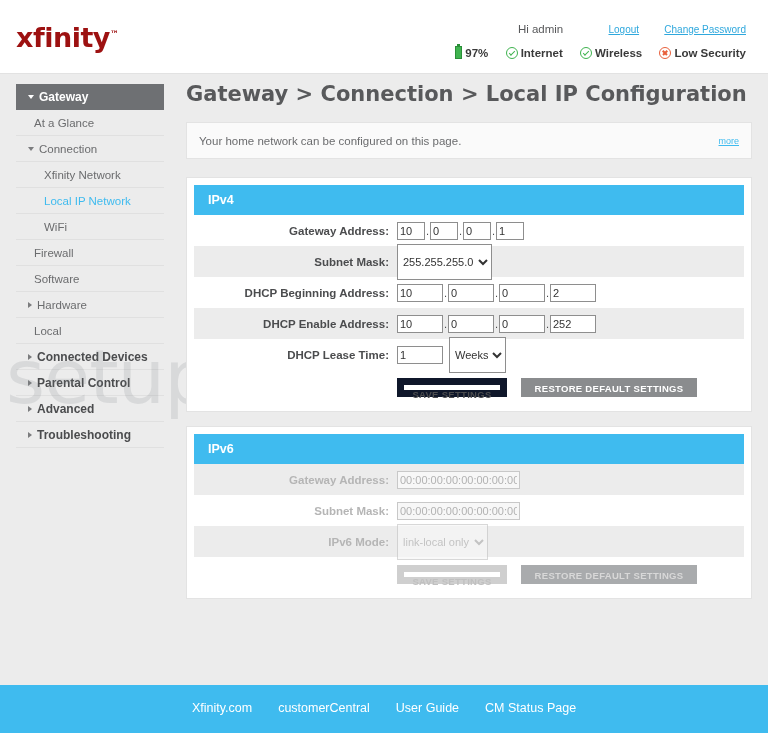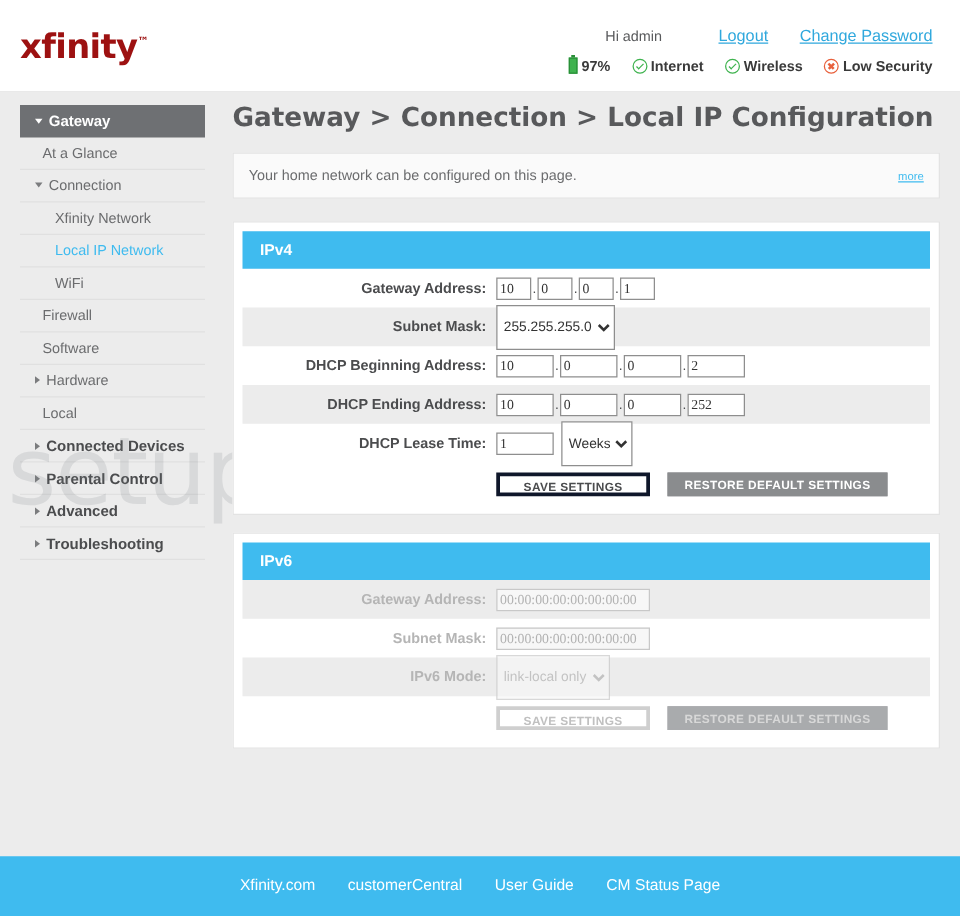--- a/index.html
+++ b/index.html
@@ -24,21 +24,21 @@
     position:absolute; left:16px; top:22px;
     font-family:"DejaVu Sans", sans-serif;
     font-size:27px; font-weight:700;
     color:#9d1111; letter-spacing:-0.5px;
   }
   #logo .tm { font-size:9px; vertical-align:super; }
   #header-right { position:absolute; right:22px; top:20px; text-align:right; }
   .hdr-row1 { height:18px; line-height:18px; font-size:11.5px; }
   .hdr-row1 .greet { color:#58595b; margin-right:20px;margin-left:28px; }
   .hdr-row1 a {
-    color:#2fa8dd; text-decoration:underline; margin-left:22px; font-size:13px;
+    color:#2fa8dd; text-decoration:underline; margin-left:22px; font-size:10px;
   }
   .hdr-row2 { margin-top:6px; height:18px; line-height:18px; white-space:nowrap; }
   .hdr-row2 .stat { margin-left:14px; font-size:11.5px; font-weight:bold; color:#3a3a3a; }
   .battery {
     display:inline-block; width:7px; height:13px; background:#3fb34f;
     border:1px solid #2a8f38; position:relative; vertical-align:-2px; margin-right:3px;
   }
   .battery:before {
     content:""; position:absolute; top:-3px; left:1px; width:3px; height:2px; background:#2a8f38;
   }
@@ -118,21 +118,21 @@
     padding-left:8px; padding-right:8px;
   }
   .frow.alt { background:#ececec; }
   .flabel {
     width:195px; text-align:right; padding-right:8px;
     font-size:11.5px; font-weight:bold; color:#4b4c4e;
   }
   .flabel.dim { color:#b5b5b5; }
   input.tb {
     height:18px; border:1px solid #8e8e8e; background:#ffffff;
-    font-family:Liberation Serif, serif; font-size:11px;
+    font-family:Liberation Sans, sans-serif; font-size:11px;
     color:#333; padding:0 2px; outline:none;
   }
   input.w-oct-sm { width:28px; }
   input.w-oct-md { width:46px; }
   input.w-lease  { width:46px; }
   input.w-v6     { width:123px; }
   input.dim {
     color:#b2b2b2; border:1px solid #c8c8c8; background:#f7f7f7;
   }
   .dot { display:inline-block; width:5px; text-align:center; color:#4b4c4e; font-size:11px; }
@@ -147,21 +147,21 @@
   select.dim { color:#b2b2b2; border:1px solid #c8c8c8; background:#f7f7f7; }
 
   .btnrow { height:34px; display:flex; align-items:center; padding-left:8px; }
   .btnrow .spacer { width:195px; }
   .btn {
     height:19px; line-height:19px; text-align:center;
     font-size:9.5px; font-weight:bold; letter-spacing:0.3px;
     font-family:"Liberation Sans", sans-serif;
     cursor:pointer; padding:0;
   }
-  .btn-save { width:123px; background:#ffffff; border:3px solid #0f172a; color:#4b4c4e; }
+  .btn-save { width:110px; background:#ffffff; border:7px solid #0f172a; color:#4b4c4e; }
   .btn-restore { width:176px; background:#8a8c8e; border:1px solid #8a8c8e; color:#ffffff; margin-left:14px; }
   .btn-save.dim { border-color:#cfcfcf; color:#c0c0c0; }
   .btn-restore.dim { background:#a9abad; border-color:#a9abad; color:#d8d8d8; }
 
   .cbrow { height:28px; display:flex; align-items:center; padding-left:10px; }
   input.cb {
     width:11px; height:11px; margin:0 7px 0 0; vertical-align:middle;
   }
   .cblabel { font-size:11.5px; font-weight:bold; color:#4b4c4e; }
 
@@ -270,21 +270,21 @@
       <input class="tb w-oct-md" value="10" style="">
       <span class="dot">.</span>
       <input class="tb w-oct-md" value="0" style="">
       <span class="dot">.</span>
       <input class="tb w-oct-md" value="0" style="">
       <span class="dot">.</span>
       <input class="tb w-oct-md" value="2" style="">
     </div>
 
     <div class="frow alt">
-      <div class="flabel">DHCP Ending Address:</div>
+      <div class="flabel">DHCP Enable Address:</div>
       <input class="tb w-oct-md" value="10" style="">
       <span class="dot">.</span>
       <input class="tb w-oct-md" value="0" style="">
       <span class="dot">.</span>
       <input class="tb w-oct-md" value="0" style="">
       <span class="dot">.</span>
       <input class="tb w-oct-md" value="252" style="">
     </div>
 
     <div class="frow">

